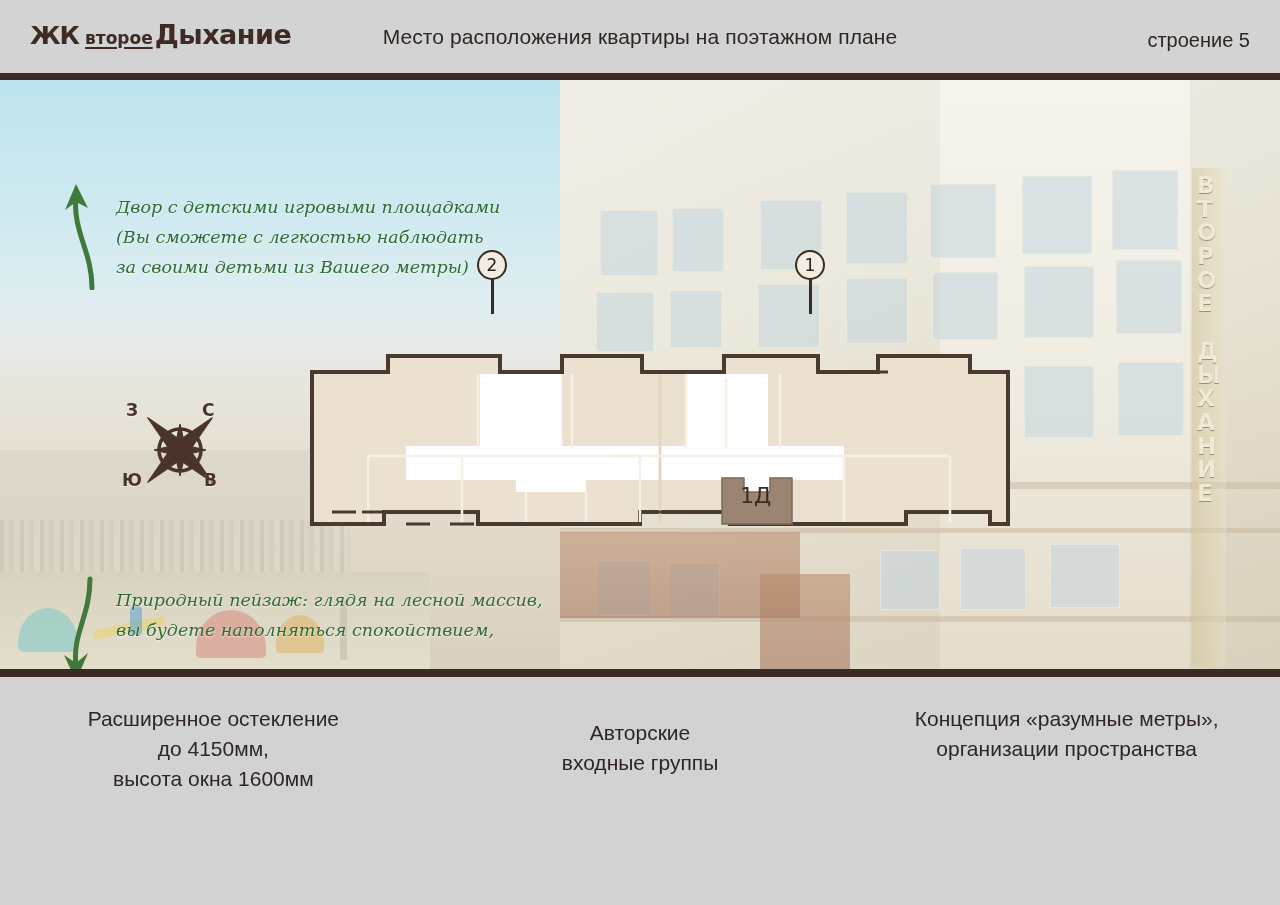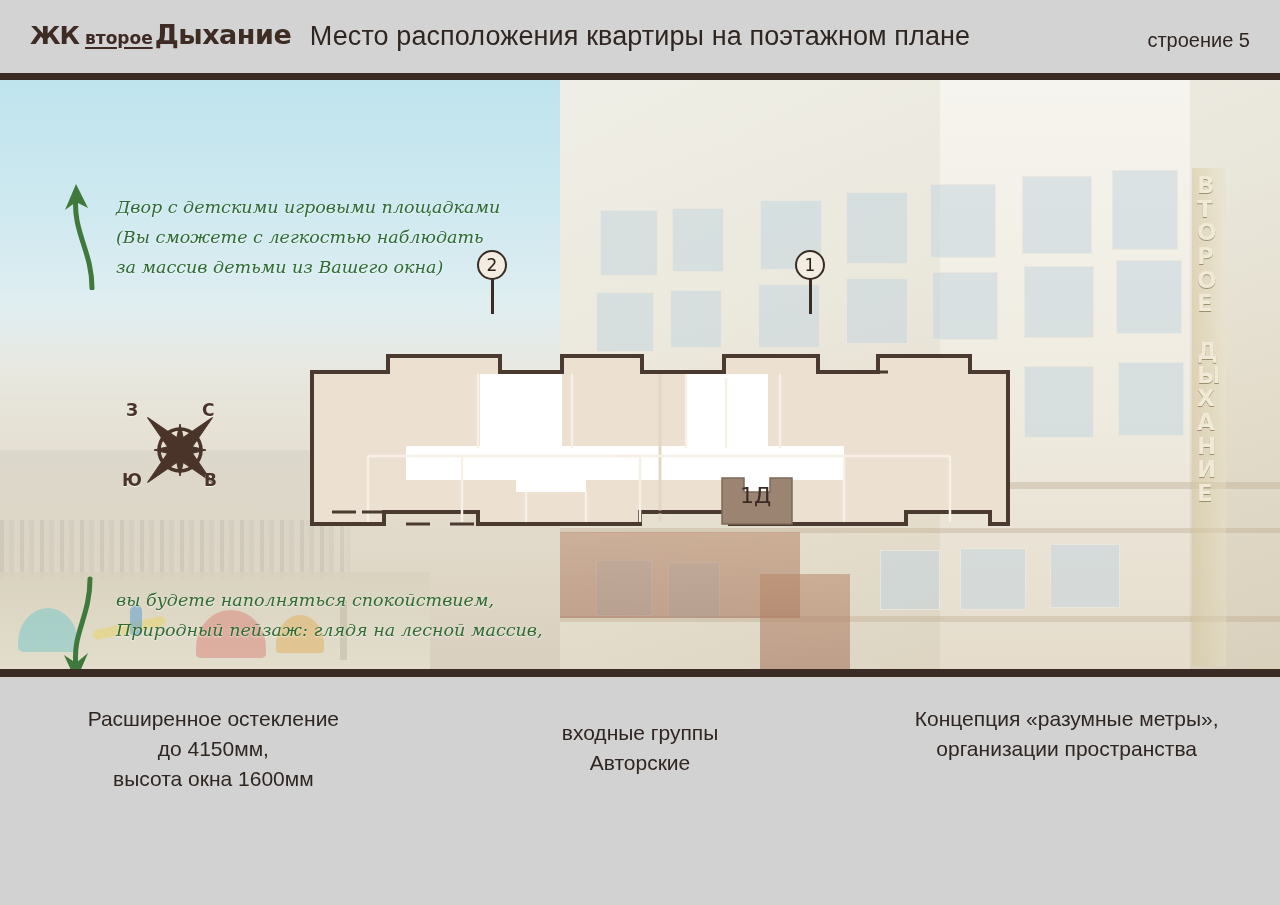--- a/index.html
+++ b/index.html
@@ -31,21 +31,21 @@
     font-family: "DejaVu Sans", sans-serif; line-height: 1;
   }
   .logo-dyhanie {
     font-size: 27px; font-weight: 700; letter-spacing: -0.5px;
     font-family: "DejaVu Sans", sans-serif; line-height: 1;
     margin-left: -4px;
   }
   .header-title {
     position: absolute; left: 0; top: 0; width: 1280px; height: 73px;
     display: flex; align-items: center; justify-content: center;
-    font-size: 27px; color: #2f2622; letter-spacing: 0.1px;
+    font-size: 21px; color: #2f2622; letter-spacing: 0.1px;
   }
   .header-building {
     position: absolute; right: 30px; top: 4px; height: 73px;
     display: flex; align-items: center;
     font-size: 20px; color: #2f2622;
   }
   .bar-top {
     position: absolute; left: 0; top: 73px; width: 1280px; height: 7px;
     background: #3a2b24;
   }
@@ -281,21 +281,21 @@
         </span>
     </div>
 
     <svg class="arrow-up" viewBox="0 0 46 110">
       <path d="M30 108 C 30 70, 10 52, 14 14" stroke="#3f7a3c" stroke-width="5" fill="none" stroke-linecap="round"></path>
       <path d="M14 4 L 26 28 L 14 22 L 3 30 Z" fill="#3f7a3c"></path>
     </svg>
     <div class="callout callout-top">
       <div>Двор с детскими игровыми площадками</div>
       <div>(Вы сможете с легкостью наблюдать</div>
-      <div>за массив детьми из Вашего окна)</div>
+      <div>за своими детьми из Вашего метры)</div>
     </div>
 
     <div class="compass">
       <svg width="120" height="104" viewBox="0 0 120 104">
         <g transform="translate(60,52)" fill="#4a342a" stroke="#4a342a">
           <path d="M0,-46 L7,-8 L0,0 L-7,-8 Z" transform="rotate(45)"></path>
           <path d="M0,-46 L7,-8 L0,0 L-7,-8 Z" transform="rotate(135)"></path>
           <path d="M0,-46 L7,-8 L0,0 L-7,-8 Z" transform="rotate(225)"></path>
           <path d="M0,-46 L7,-8 L0,0 L-7,-8 Z" transform="rotate(315)"></path>
           <path d="M0,-26 L5,-5 L0,0 L-5,-5 Z" transform="rotate(0)"></path>
@@ -387,38 +387,38 @@
     <div class="marker" style="left:477px; top:170px;">2</div>
 
     <div class="marker-stem" style="left:809px; top:196px; height:38px;"></div>
     <div class="marker" style="left:795px; top:170px;">1</div>
 
     <svg class="arrow-down" viewBox="0 0 46 110">
       <path d="M30 4 C 30 42, 12 58, 16 92" stroke="#3f7a3c" stroke-width="5" fill="none" stroke-linecap="round"></path>
       <path d="M16 106 L 4 80 L 16 88 L 28 78 Z" fill="#3f7a3c"></path>
     </svg>
     <div class="callout callout-bottom">
+      <div>Природный пейзаж: глядя на лесной массив,</div>
       <div>вы будете наполняться спокойствием,</div>
-      <div>Природный пейзаж: глядя на лесной массив,</div>
 
     </div>
   </div>
 
   <div class="bar-bottom"></div>
 
   <div class="features">
     <div class="feat-row">
       <div class="feat feat-1">
         <div>Расширенное остекление</div>
         <div>до 4150мм,</div>
         <div>высота окна 1600мм</div>
       </div>
       <div class="feat feat-2">
+        <div>Авторские</div>
         <div>входные группы</div>
-        <div>Авторские</div>
       </div>
       <div class="feat feat-3">
         <div>Концепция «разумные метры»,</div>
         <div>организации пространства</div>
       </div>
     </div>
 
   </div>
 
 </div>

